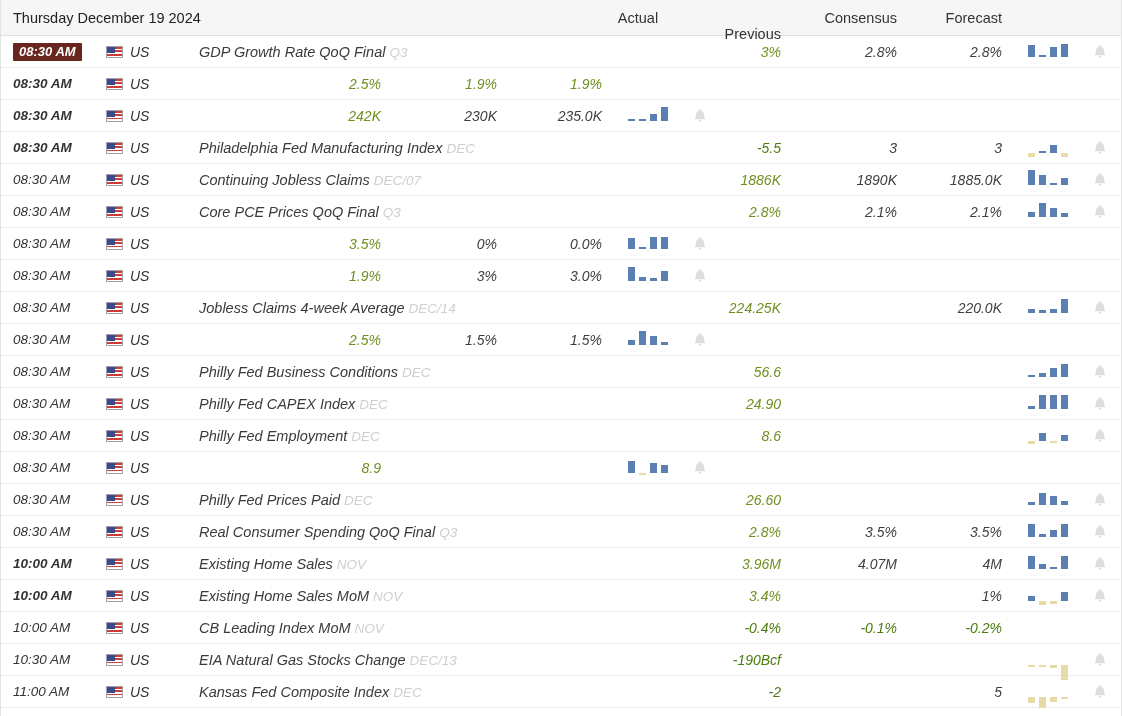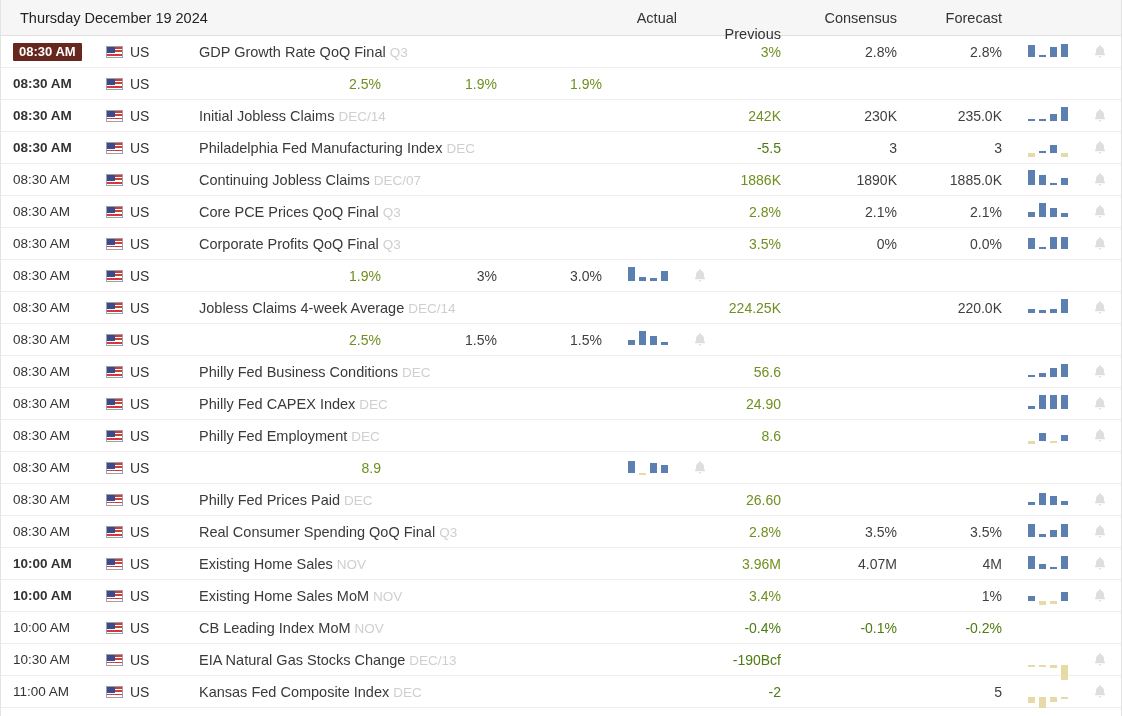--- a/index.html
+++ b/index.html
@@ -13,41 +13,42 @@
   .calendar{width:1122px;height:716px;box-sizing:border-box;border:1px solid #e3e3e3;border-top:none;}
 
   
   .cal-head{
     display:flex;align-items:center;
     height:36px;background:#f6f6f6;
     border-bottom:1px solid #e0e0e0;
     box-sizing:border-box;
   }
   .head-date{
-    font-size:14.5px;color:#222;padding-left:19px;
+    font-size:14.5px;color:#222;padding-left:12px;
     white-space:nowrap;
   }
   .head-spacer{flex:1 1 auto;}
   .head-col{
     font-size:14.5px;color:#333;text-align:right;
     white-space:nowrap;box-sizing:border-box;
   }
-  .h-actual{width:84px;padding-right:6px;}
+  .h-actual{width:84px;padding-right:6px;text-align:center;}
   .h-previous{width:108px;padding-right:10px;margin-top:32px;}
   .h-consensus{width:116px;padding-right:10px;}
   .h-forecast{width:110px;padding-right:15px;}
   .h-chart{width:62px;}
   .h-bell{width:42px;}
 
   
   .cal-row{
     display:flex;align-items:center;
     height:32px;background:#fff;
     border-bottom:1px solid #ededed;
     box-sizing:border-box;
+    font-style:italic;
   }
   .c-time{
     width:105px;box-sizing:border-box;padding-left:12px;
     font-size:13.5px;color:#333;white-space:nowrap;
   }
   .c-time.bold{font-weight:bold;}
   .time-badge{
     display:inline-block;background:#67271e;color:#ffffff;
     font-weight:bold;font-size:13px;
     padding:2px 6px 3px 6px;border-radius:1px;line-height:1;
@@ -183,21 +184,20 @@
       </div>
       <div class="cal-row">
         <div class="c-time bold">08:30 AM</div>
         <div class="c-country">
           <span class="flag">
             <span class="stripes"></span>
             <span class="canton"></span>
           </span>
           <span>US</span>
         </div>
-        <div class="c-event"><span>Initial Jobless Claims</span><span class="period">DEC/14</span></div>
         <div class="c-actual"></div>
         <div class="c-previous pos">242K</div>
         <div class="c-consensus neu">230K</div>
         <div class="c-forecast neu">235.0K</div>
         <div class="c-chart">
           <div class="spark">
             <div class="slot">
               <div class="bar up" style="height: 2px;"></div>
             </div>
             <div class="slot">
@@ -331,21 +331,20 @@
       </div>
       <div class="cal-row">
         <div class="c-time">08:30 AM</div>
         <div class="c-country">
           <span class="flag">
             <span class="stripes"></span>
             <span class="canton"></span>
           </span>
           <span>US</span>
         </div>
-        <div class="c-event"><span>Corporate Profits QoQ Final</span><span class="period">Q3</span></div>
         <div class="c-actual"></div>
         <div class="c-previous pos">3.5%</div>
         <div class="c-consensus neu">0%</div>
         <div class="c-forecast neu">0.0%</div>
         <div class="c-chart">
           <div class="spark">
             <div class="slot">
               <div class="bar up" style="height: 11px;"></div>
             </div>
             <div class="slot">

